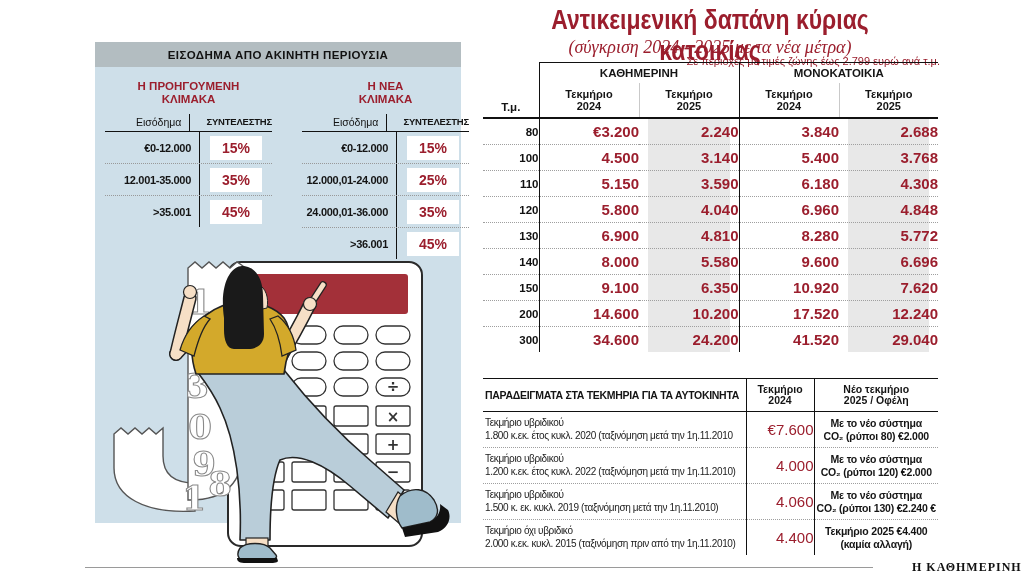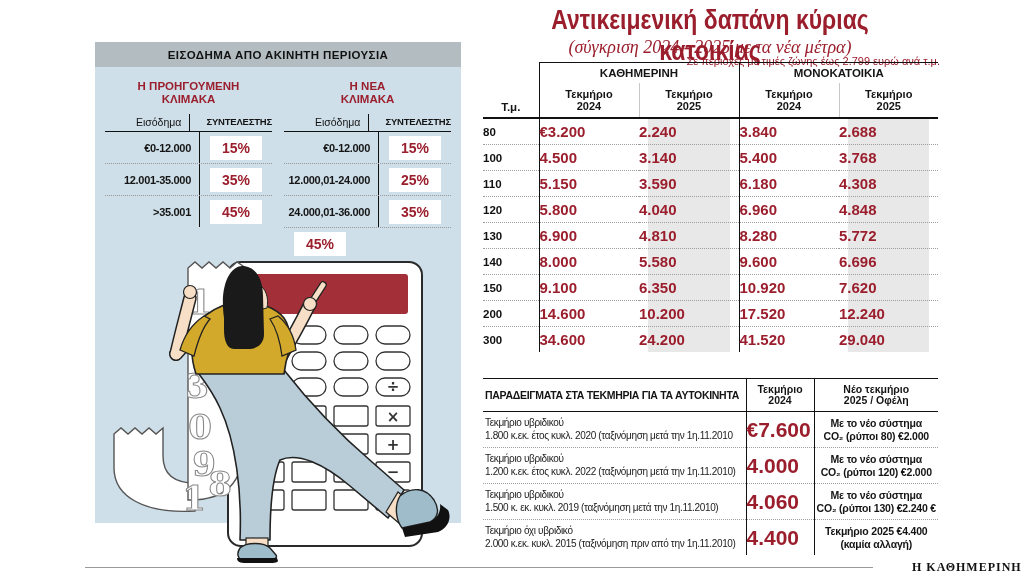--- a/index.html
+++ b/index.html
@@ -4,21 +4,21 @@
 <style>
   html,body{margin:0;padding:0;}
   body{
     width:1024px;height:576px;position:relative;overflow:hidden;
     background:#ffffff;font-family:"Liberation Sans",sans-serif;color:#141414;
   }
   
   .left-panel{position:absolute;left:95px;top:42px;width:366px;height:481px;background:#CEDFE9;}
   .panel-header{position:absolute;left:0;top:0;right:0;height:25px;background:#B3BDC1;
     display:flex;align-items:center;justify-content:center;font-weight:bold;font-size:11.5px;letter-spacing:.4px;color:#111;}
-  .scales{position:absolute;top:34px;left:10px;right:8px;display:flex;gap:12px;}
+  .scales{position:absolute;top:34px;left:10px;right:8px;display:flex;gap:30px;}
   .scale{width:167px;}
   .scale-title{height:30px;display:flex;flex-direction:column;justify-content:flex-end;
     text-align:center;color:#9B1E2D;font-weight:bold;font-size:11.5px;line-height:13px;margin-bottom:8px;}
   .bracket-head{display:flex;border-bottom:1.5px solid #111;}
   .bh-income{width:95px;text-align:right;padding:2px 8px 3px 0;font-weight:normal;font-size:10.5px;border-right:1.5px solid #111;box-sizing:border-box;}
   .bh-rate{width:72px;text-align:center;font-weight:bold;font-size:9.5px;padding:2px 0 3px;letter-spacing:-0.2px;margin-left:16px;}
   .bracket-row{display:flex;align-items:stretch;height:31px;}
   .bracket-row + .bracket-row{border-top:1px dotted #999;}
   .br-income{width:95px;box-sizing:border-box;display:flex;align-items:center;justify-content:flex-end;
     padding-right:8px;font-weight:bold;font-size:11px;letter-spacing:-0.3px;border-right:1.5px solid #111;}
@@ -34,33 +34,33 @@
   
   table{border-collapse:collapse;table-layout:fixed;}
   .main-tbl{position:absolute;left:483px;top:62px;width:455px;}
   .main-tbl th,.main-tbl td{padding:0;}
   .main-tbl .vline{border-right:1.6px solid #111;}
   .main-tbl tr.grp th{font-size:11.5px;font-weight:bold;height:20px;vertical-align:middle;}
   .main-tbl tr.grp th.gtop{border-top:1.2px solid #111;}
   .main-tbl tr.sub th{font-size:11px;line-height:12px;font-weight:bold;height:30px;vertical-align:middle;border-bottom:2.4px solid #111;}
   .main-tbl tr.sub th.tm-h{font-size:11.5px;vertical-align:bottom;padding-bottom:4px;}
   .main-tbl th.y25h{border-left:1px solid #c9c9c9;}
-  .main-tbl td{height:25px;text-align:left;font-weight:bold;color:#9B1E2D;font-size:15px;vertical-align:middle;}
+  .main-tbl td{height:25px;text-align:right;font-weight:bold;color:#9B1E2D;font-size:15px;vertical-align:middle;}
   .main-tbl td.tm{color:#111;font-size:11.5px;}
   .main-tbl td.y25{background:linear-gradient(to right,transparent 9%,#E8E8E8 9%,#E8E8E8 91%,transparent 91%);}
   .main-tbl tbody tr + tr td{border-top:1px dotted #9f9f9f;}
   
   .car-tbl{position:absolute;left:483px;top:378px;width:455px;}
   .car-tbl th{border-top:1.4px solid #111;border-bottom:1.4px solid #111;vertical-align:middle;height:30px;}
   .car-tbl .cv{border-right:1.2px solid #111;}
   .car-tbl th.ct{text-align:left;font-size:10.5px;font-weight:bold;letter-spacing:-0.3px;padding-left:2px;}
   .car-tbl th.ch{font-size:10.5px;line-height:11.5px;font-weight:bold;text-align:center;}
   .car-tbl td{vertical-align:middle;padding:5px 0;}
   .car-tbl td.desc{font-size:10px;line-height:12.5px;color:#222;text-align:left;letter-spacing:-0.35px;padding-left:2px;}
-  .car-tbl td.val{color:#9B1E2D;font-weight:bold;font-size:21px;text-align:left;}
+  .car-tbl td.val{color:#9B1E2D;font-weight:normal;font-size:15px;text-align:right;}
   .car-tbl td.ben{font-weight:bold;font-size:10.5px;line-height:12.5px;text-align:center;letter-spacing:-0.2px;}
   .car-tbl tbody tr + tr td{border-top:1px dotted #9f9f9f;}
   
   .footer-rule{position:absolute;left:85px;top:567px;width:788px;height:1px;background:#9a9a9a;}
   .footer-logo{position:absolute;left:912px;top:560px;font-size:12px;font-weight:bold;letter-spacing:1px;
     color:#111;font-family:"Liberation Serif",serif;}
 </style>
 </head>
 <body>
 
@@ -127,20 +127,21 @@
         </div>
 
         <div class="bracket-row">
           <div class="br-income">24.000,01-36.000</div>
           <div class="br-rate">
             <span class="rate-box">35%</span>
           </div>
         </div>
 
         <div class="bracket-row">
+          <div class="br-income">&gt;36.001</div>
           <div class="br-rate">
             <span class="rate-box">45%</span>
           </div>
         </div>
 
     </div>
   </div>
 
   <svg class="illu" viewBox="0 0 356 308">
     <g>

